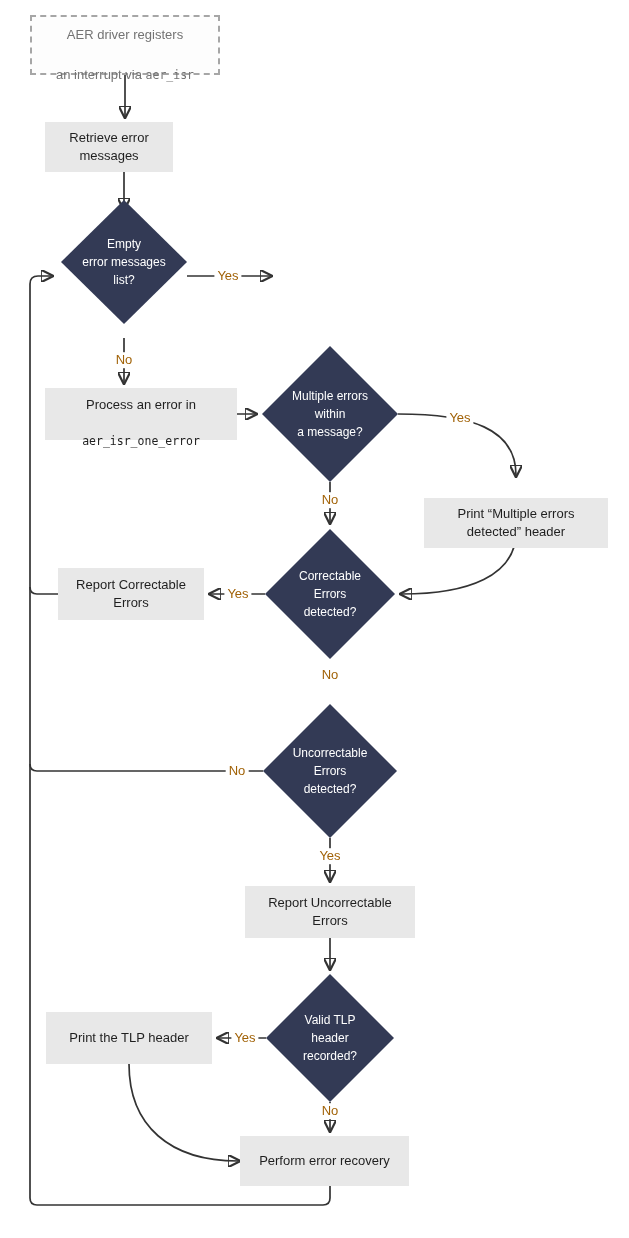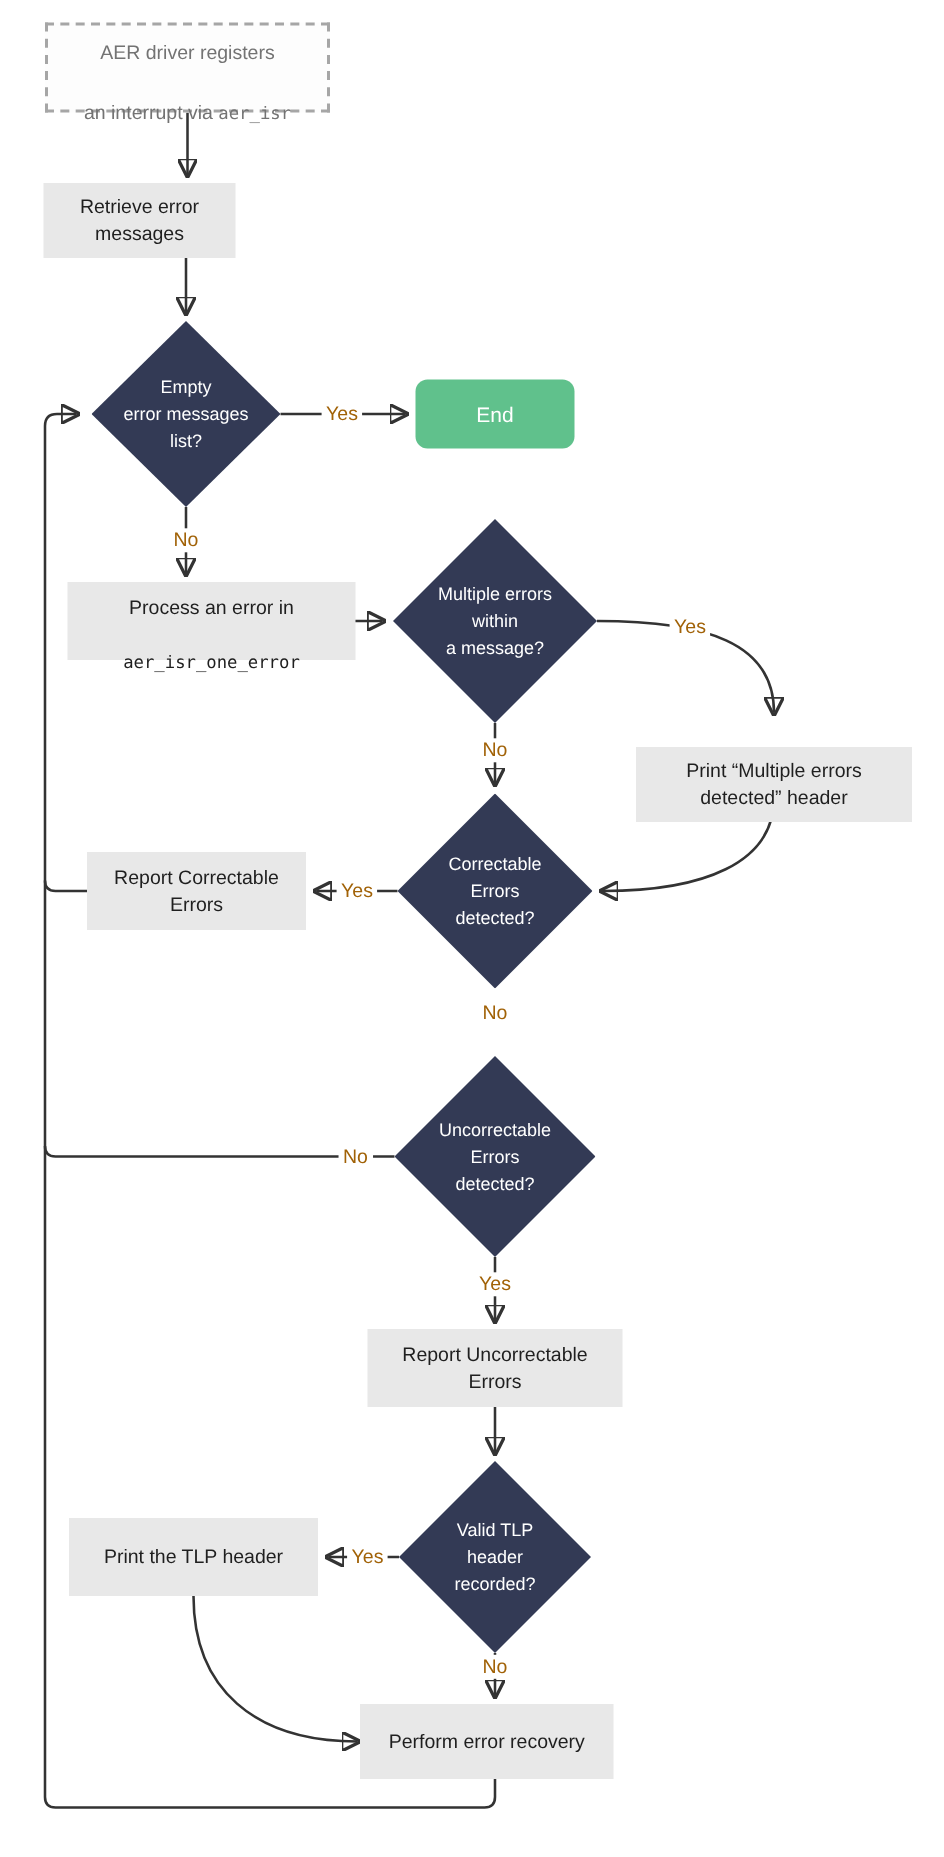--- a/index.html
+++ b/index.html
@@ -102,33 +102,30 @@
     <path d="M129,1064 C129,1126 170,1161 238,1161" marker-end="url(#arrow)"></path>
   </svg>
 
   <div class="node start" style="left:30px; top:15px; width:190px; height:60px;">
     <div class="label">
       <span>AER driver registers</span><br>
       <span>an interrupt via </span><code>aer_isr</code>
     </div>
   </div>
 
-  <div class="node rect" style="left:29px; top:122px; width:128px; height:50px;">
+  <div class="node rect" style="left:45px; top:122px; width:128px; height:50px;">
     <div class="label">Retrieve error messages</div>
   </div>
 
-  <div class="node decision" style="left:61px; top:214px; width:126px; height:124px;">
+  <div class="node decision" style="left:61px; top:200px; width:126px; height:124px;">
     <div class="label">Empty
 error messages
 list?</div>
   </div>
 
-  <div class="node end" style="left:277px; top:253px; width:106px; height:46px;">
-    <div class="label">End</div>
-  </div>
 
   <div class="node rect" style="left:45px; top:388px; width:192px; height:52px;">
     <div class="label">
       <span>Process an error in</span><br>
       <code>aer_isr_one_error</code>
     </div>
   </div>
 
   <div class="node decision" style="left:262px; top:346px; width:136px; height:136px;">
     <div class="label">Multiple errors

